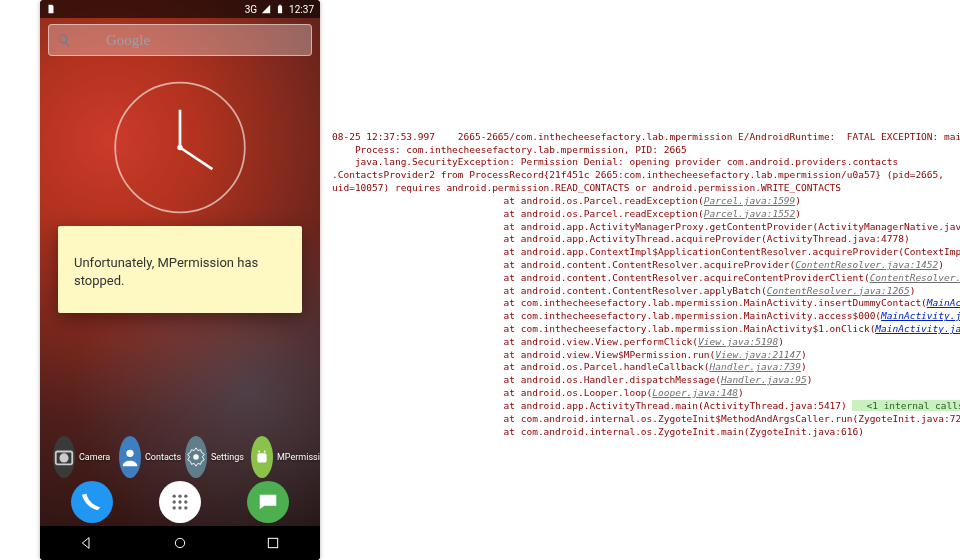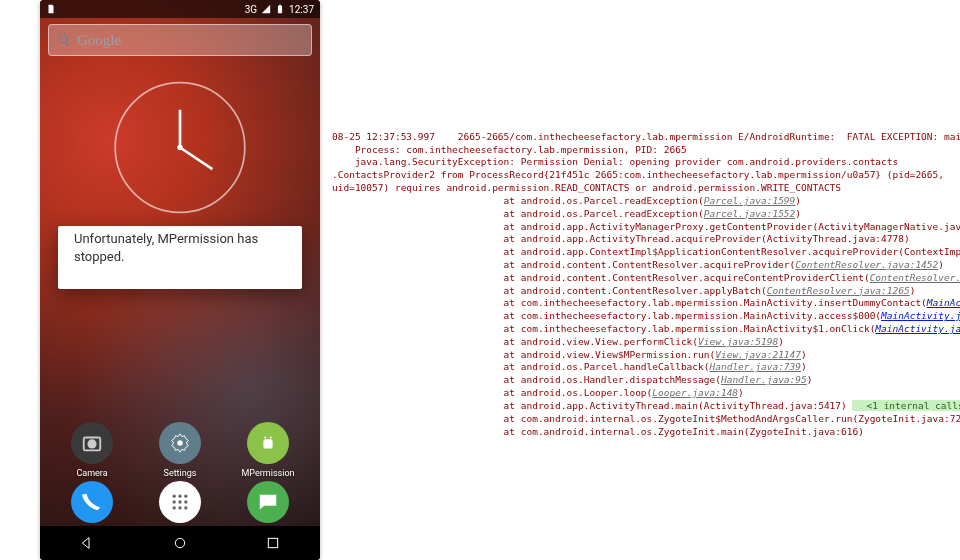--- a/index.html
+++ b/index.html
@@ -9,32 +9,32 @@
   .phone { position: absolute; left: 40px; top: 0; width: 280px; height: 560px; background: #111; border-radius: 4px; overflow: hidden; box-shadow: 0 1px 4px rgba(0,0,0,.3); }
   .wallpaper { position: absolute; inset: 0; background: radial-gradient(circle at 25% 25%, #cc3a2a 0%, #b0321e 20%, #4e1f1c 60%, #1d100f 100%); }
   .wallpaper::after { content:""; position:absolute; inset:0; background: radial-gradient(circle at 75% 70%, rgba(90,160,200,.25), transparent 40%); }
 
   .statusbar { position: absolute; top:0; left:0; right:0; height:18px; background: rgba(0,0,0,.6); display:flex; align-items:center; justify-content:space-between; padding:0 6px; font-size:10px; color:#fff;gap:9px; }
   .statusbar .left, .statusbar .right { display:flex; gap:4px; align-items:center; }
   .statusbar svg { width:10px; height:10px; fill:#fff; }
 
   .search-bar { position:absolute; top:24px; left:8px; right:8px; height:32px; background: rgba(255,255,255,.3); border-radius:4px; display:flex; align-items:center; padding:0 8px; gap:6px; border:1px solid rgba(255,255,255,.5); }
   .search-bar svg { width:14px; height:14px; fill:#5d7eaa; }
-  .search-bar span { font-family: Georgia, serif; color:#9aa1a8; font-size:15px; }
+  .search-bar span { font-family: Georgia, serif; color:#9aa1a8; font-size:15px;margin-left:29px; }
 
   .clock-widget { position:absolute; top:80px; left:50%; transform:translateX(-50%); width:135px; height:135px; }
   .clock-widget svg { width:100%; height:100%; }
 
-  .dialog { position:absolute; top:226px; left:18px; right:18px; background:#ffffff; border-radius:2px; padding:4px 16px 10px; box-shadow:0 6px 20px rgba(0,0,0,.4); }
+  .dialog { position:absolute; top:226px; left:18px; right:18px; background:#fef9c3; border-radius:2px; padding:28px 16px 10px; box-shadow:0 6px 20px rgba(0,0,0,.4); }
   .dialog .msg { font-size:13px; color:#333; line-height:1.35; margin-bottom:14px; }
   .dialog .actions { text-align:right; }
   .dialog .ok { font-size:12px; font-weight:bold; color:#009688; letter-spacing:.3px; cursor:pointer; }
 
   .app-row { position:absolute; bottom:82px; left:0; right:0; display:flex; justify-content:space-around; padding:0 8px; }
-  .app-icon { width:56px; display:flex; flex-direction:column; align-items:center; gap:4px; }
+  .app-icon { width:56px; display:flex; align-items:center; gap:4px; }
   .app-icon .ic { width:42px; height:42px; border-radius:50%; display:flex; align-items:center; justify-content:center; }
   .app-icon .lbl { font-size:9px; color:#fff; text-shadow:0 1px 2px rgba(0,0,0,.6); }
 
   .dock { position:absolute; bottom:34px; left:0; right:0; height:48px; display:flex; justify-content:space-around; align-items:center; padding:0 8px; }
   .dock .ic { width:42px; height:42px; border-radius:50%; display:flex; align-items:center; justify-content:center; }
 
   .navbar { position:absolute; bottom:0; left:0; right:0; height:34px; background:#000; display:flex; justify-content:space-around; align-items:center; }
   .navbar svg { width:16px; height:16px; stroke:#fff; fill:none; stroke-width:1.5; }
 
   
@@ -90,20 +90,29 @@
 
   <div class="app-row">
     <div class="app-icon">
       <div class="ic" style="background:#3a3a3a">
         <svg width="22" height="22" viewBox="0 0 24 24">
             <circle cx="12" cy="13" r="5" fill="#ccc"></circle>
             <rect x="3" y="6" width="18" height="14" rx="2" fill="none" stroke="#ccc" stroke-width="2"></rect>
           </svg>
       </div>
       <span class="lbl">Camera</span>
+    </div>
+    <div class="app-icon">
+      <div class="ic" style="background:#3f7fbf">
+        <svg width="22" height="22" viewBox="0 0 24 24">
+            <circle cx="12" cy="8" r="4" fill="#fff"></circle>
+            <path d="M4 22c0-4 4-6 8-6s8 2 8 6" fill="#fff"></path>
+          </svg>
+      </div>
+      <span class="lbl">Contacts</span>
     </div>
     <div class="app-icon">
       <div class="ic" style="background:#607d8b">
         <svg width="22" height="22" viewBox="0 0 24 24">
             <circle cx="12" cy="12" r="3" fill="#fff"></circle>
             <path d="M12 2l2 3 3-1 1 3 3 2-2 3 2 3-3 2-1 3-3-1-2 3-2-3-3 1-1-3-3-2 2-3-2-3 3-2 1-3 3 1z" fill="none" stroke="#fff" stroke-width="1"></path>
           </svg>
       </div>
       <span class="lbl">Settings</span>
     </div>

